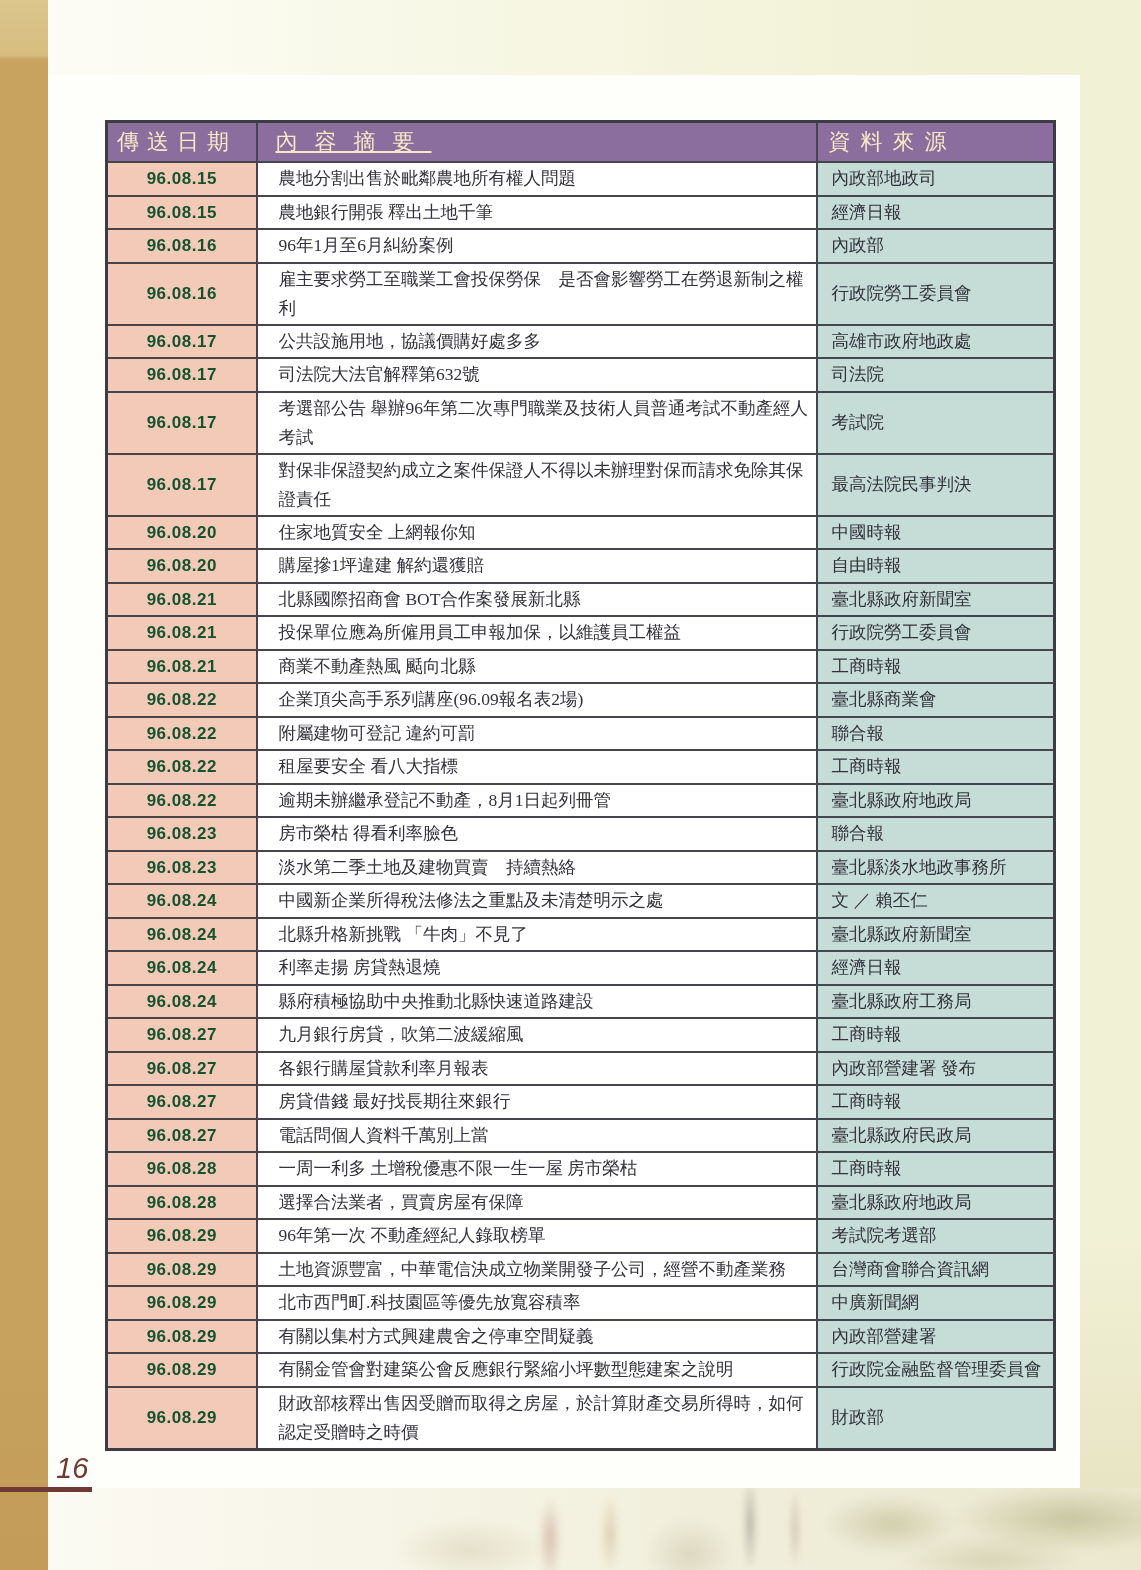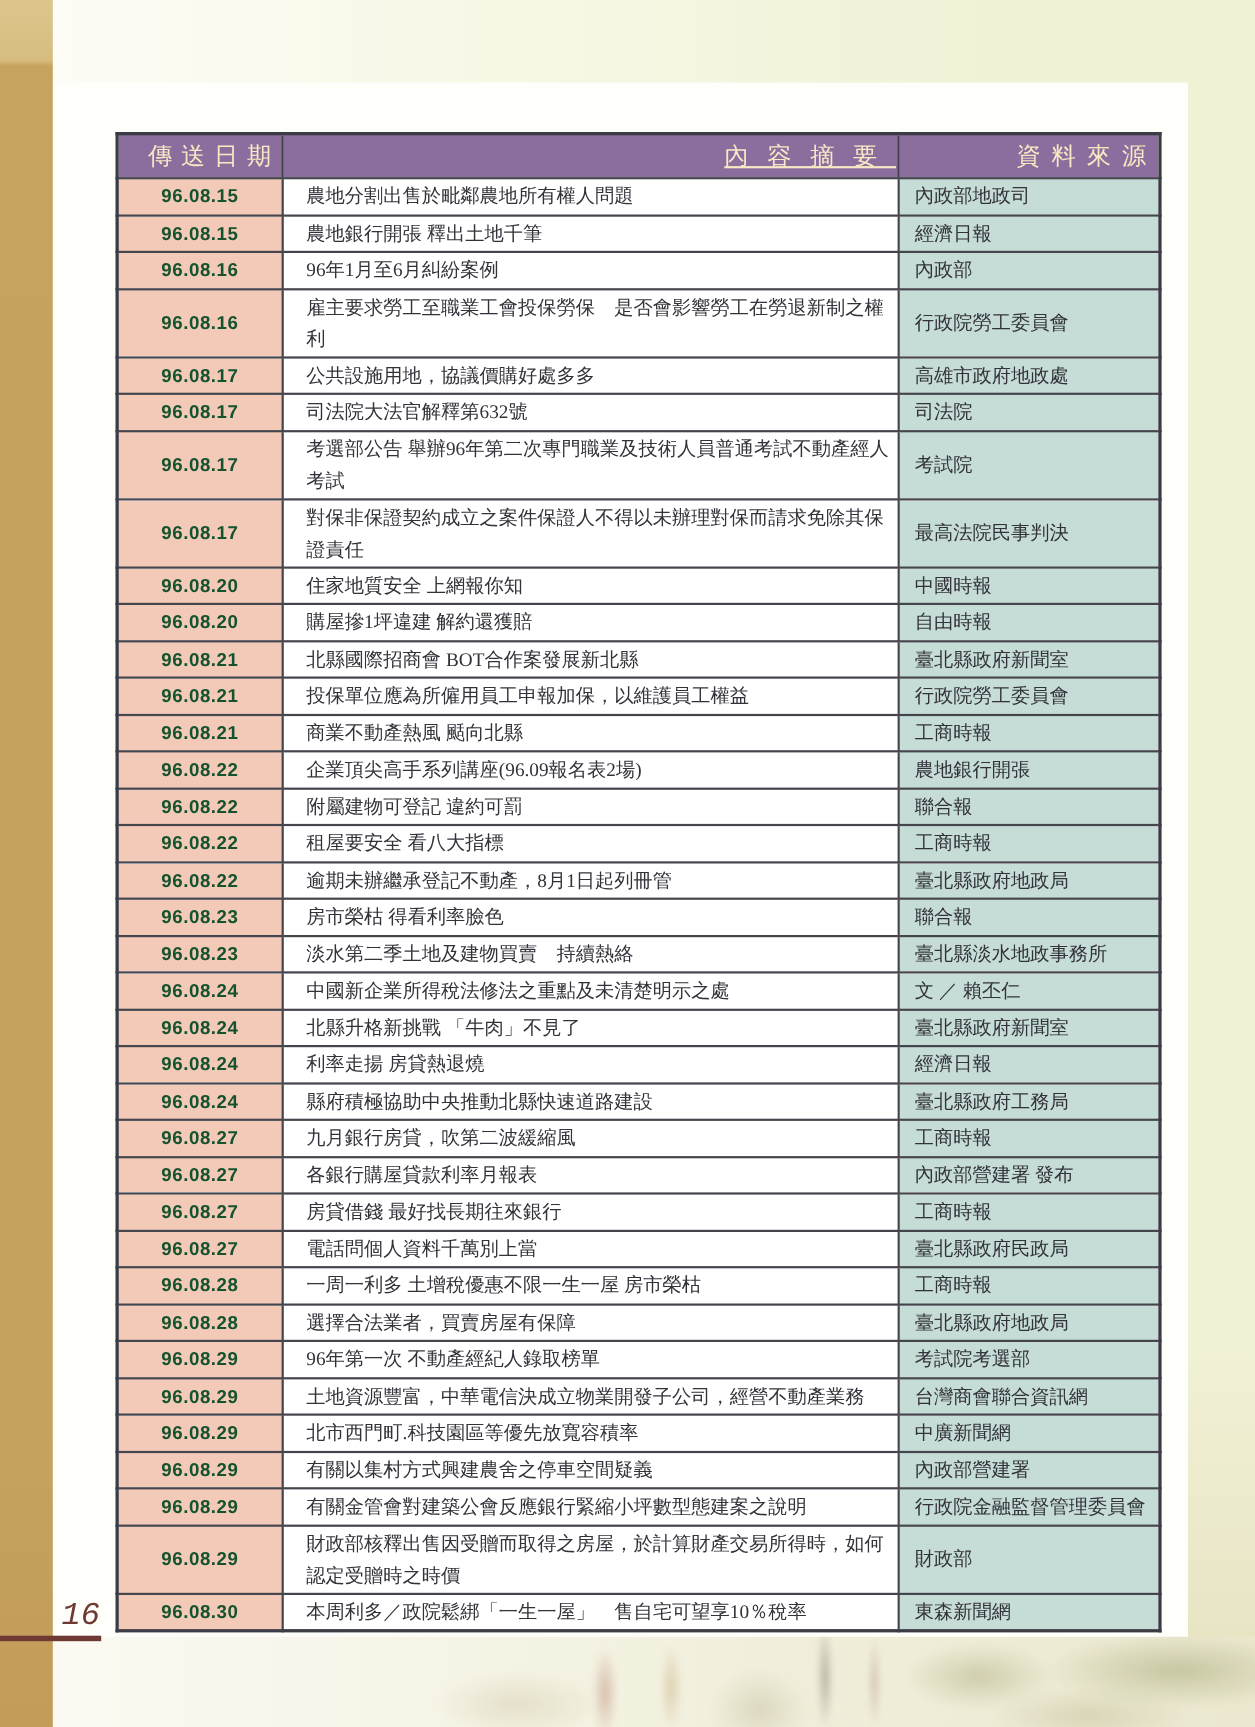--- a/index.html
+++ b/index.html
@@ -47,40 +47,40 @@
       radial-gradient(ellipse 120px 35px at 1000px 80%, rgba(170,165,120,.30), transparent 75%),
       radial-gradient(ellipse 100px 40px at 480px 70%, rgba(185,175,135,.28), transparent 75%),
       radial-gradient(ellipse 60px 50px at 700px 75%, rgba(160,150,110,.25), transparent 75%);
   }
   
   .page-rule{
     position:absolute;left:0;top:1487px;width:92px;height:5px;background:#6e3a33;z-index:4;
   }
   .page-number{
     position:absolute;left:56px;top:1452px;z-index:4;
-    font-family:Liberation Mono, monospace;font-style:italic;font-size:29px;color:#6e3a33;
+    font-family:Liberation Sans, sans-serif;font-style:italic;font-size:29px;color:#6e3a33;
   }
   
   .news-table{
     position:absolute;left:105px;top:120px;z-index:2;
     width:948px;table-layout:fixed;border-collapse:collapse;
     border:3px solid #3c3c44;
     background:#ffffff;
   }
   .c-date{width:150px;}
   .c-summary{width:560px;}
   .c-source{width:238px;}
   .news-table th,.news-table td{
     border:2px solid #45454d;
     overflow:hidden;
   }
   .news-table th{
     height:36px;background:#8b6d9e;
     color:#f6e9c4;font-weight:normal;font-size:22px;
-    text-align:right;vertical-align:middle;
+    text-align:left;vertical-align:middle;
   }
   .h-date{letter-spacing:8px;text-indent:8px;}
   .h-summary{letter-spacing:17px;text-indent:17px;text-decoration:underline;}
   .h-source{letter-spacing:10px;text-indent:10px;}
   .news-table td{
     height:29.5px;font-size:17.5px;color:#32323a;vertical-align:middle;line-height:29px;
   }
   td.date{
     background:#f3c9b8;text-align:center;
     font-family:"Liberation Sans",sans-serif;font-weight:700;font-size:17px;
@@ -184,21 +184,21 @@
           <td class="source">行政院勞工委員會</td>
         </tr>
         <tr>
           <td class="date">96.08.21</td>
           <td class="summary">商業不動產熱風 颳向北縣</td>
           <td class="source">工商時報</td>
         </tr>
         <tr>
           <td class="date">96.08.22</td>
           <td class="summary">企業頂尖高手系列講座(96.09報名表2場)</td>
-          <td class="source">農地銀行開張</td>
+          <td class="source">臺北縣商業會</td>
         </tr>
         <tr>
           <td class="date">96.08.22</td>
           <td class="summary">附屬建物可登記 違約可罰</td>
           <td class="source">聯合報</td>
         </tr>
         <tr>
           <td class="date">96.08.22</td>
           <td class="summary">租屋要安全 看八大指標</td>
           <td class="source">工商時報</td>
@@ -291,21 +291,16 @@
         <tr>
           <td class="date">96.08.29</td>
           <td class="summary">有關金管會對建築公會反應銀行緊縮小坪數型態建案之說明</td>
           <td class="source">行政院金融監督管理委員會</td>
         </tr>
         <tr>
           <td class="date">96.08.29</td>
           <td class="summary">財政部核釋出售因受贈而取得之房屋，於計算財產交易所得時，如何認定受贈時之時價</td>
           <td class="source">財政部</td>
         </tr>
-        <tr>
-          <td class="date">96.08.30</td>
-          <td class="summary">本周利多／政院鬆綁「一生一屋」　售自宅可望享10％稅率</td>
-          <td class="source">東森新聞網</td>
-        </tr>
       </tbody>
   </table>
 
 </div>
 
 </body></html>

